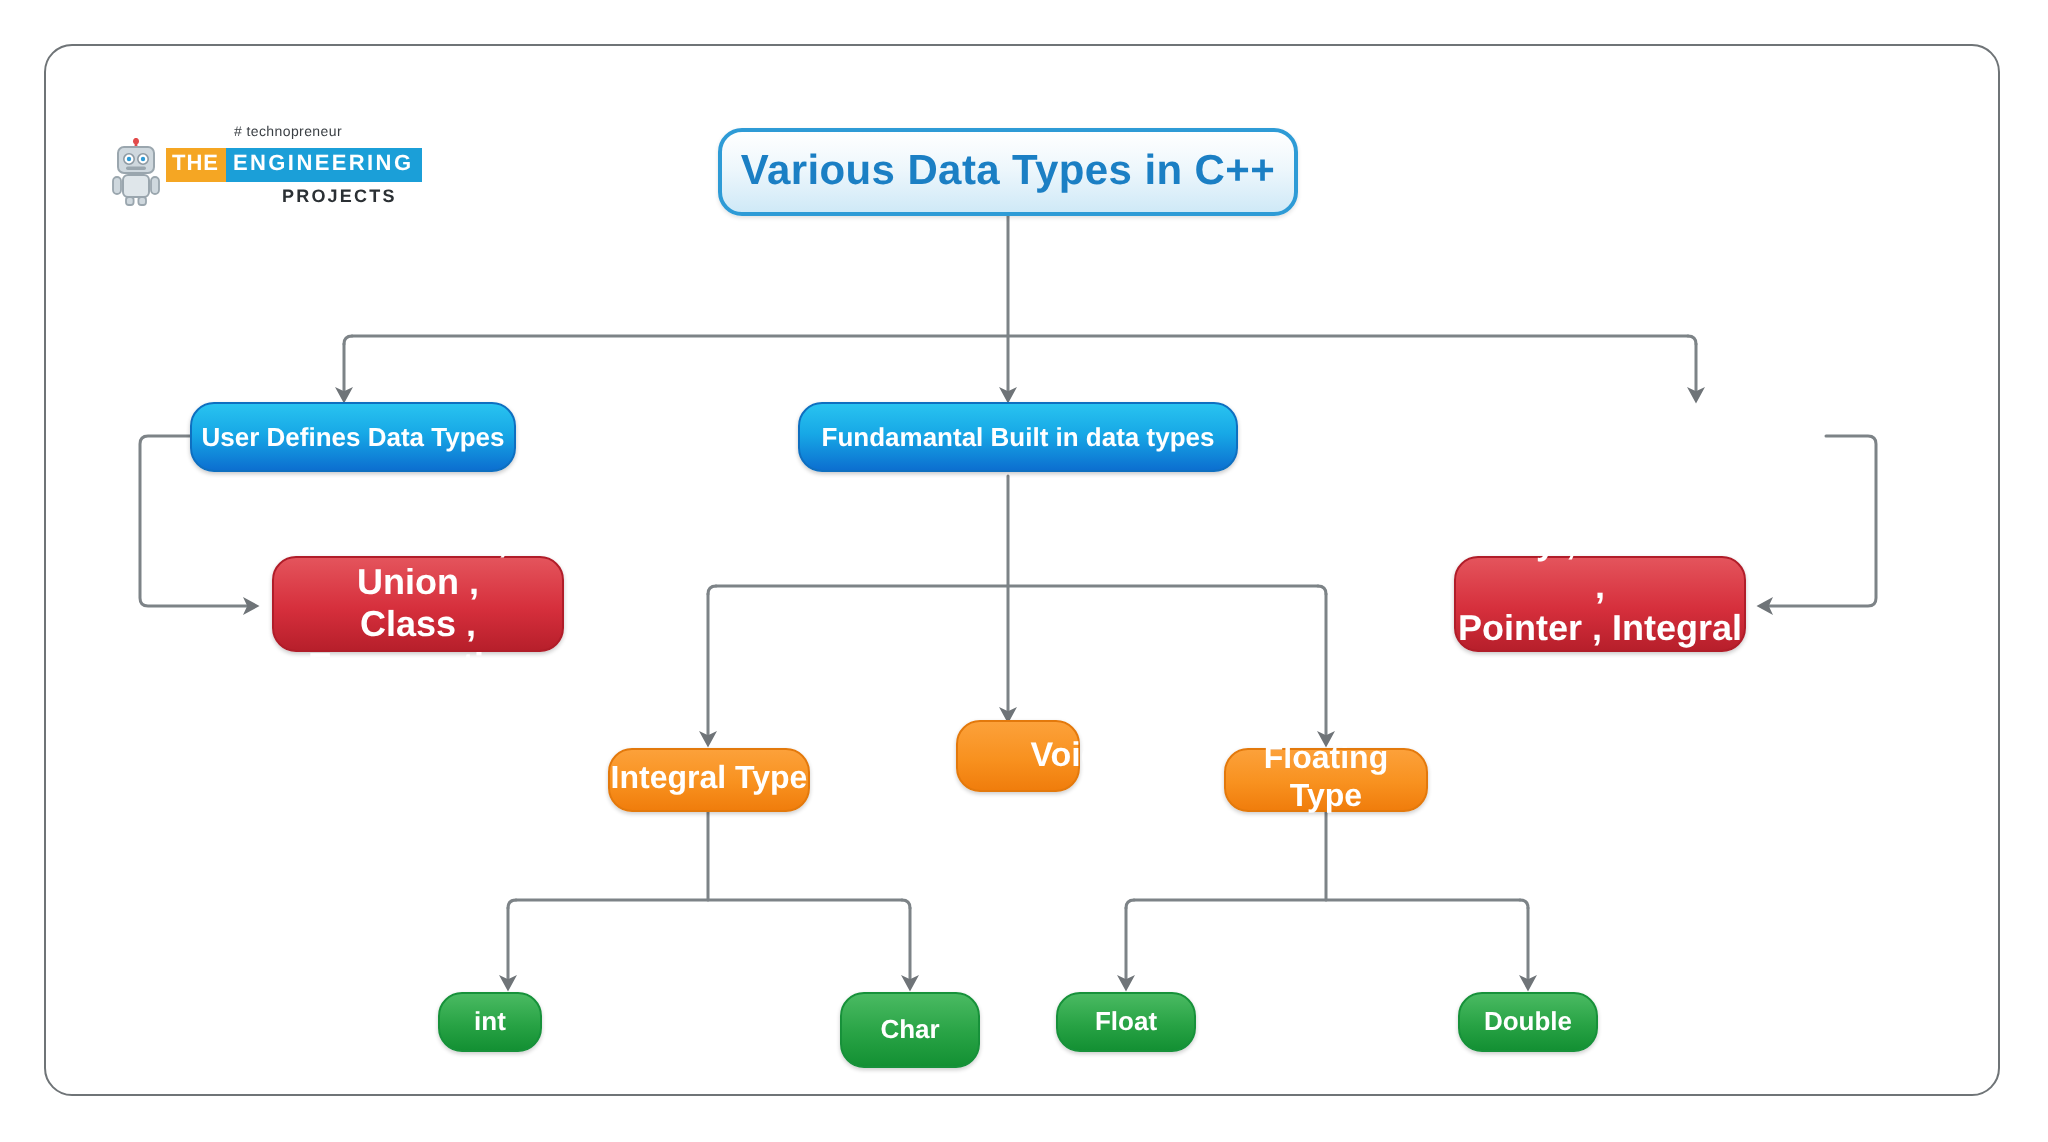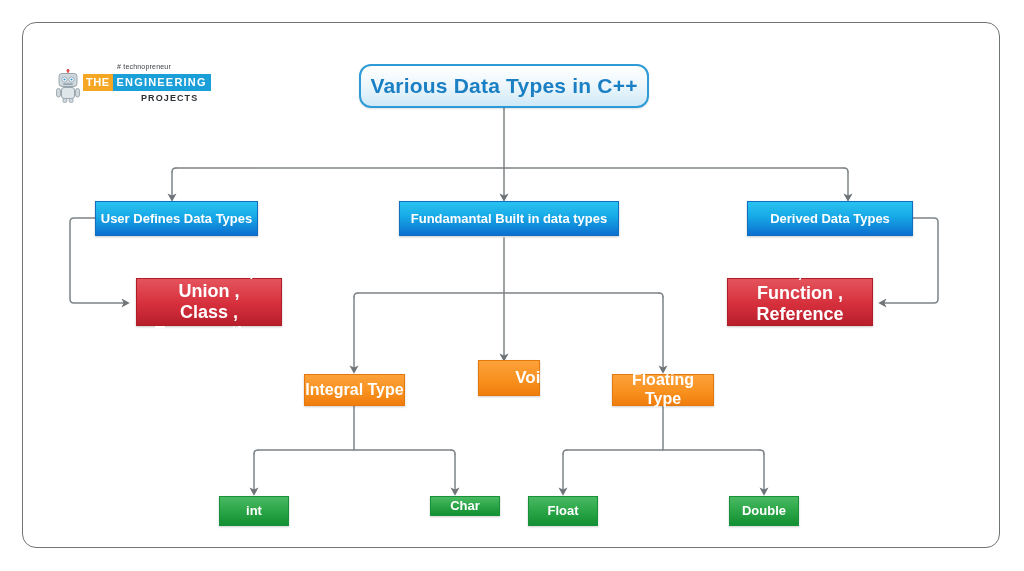--- a/index.html
+++ b/index.html
@@ -103,21 +103,21 @@
   .node {
     position: absolute;
     box-sizing: border-box;
     display: flex;
     align-items: center;
     justify-content: center;
     text-align: center;
     color: #ffffff;
     font-weight: bold;
     line-height: 1.18;
-    border-radius: 0;
+    border-radius: 12px;
   }
 
   .node-title {
     background: linear-gradient(180deg, #ffffff 0%, #eef7fc 45%, #cfe9f7 100%);
     border: 2px solid #2e9bd6;
     border-radius: 12px;
     color: #1b7fc4;
     font-size: 21px;
     letter-spacing: 0.2px;
     box-shadow: 0 1px 2px rgba(0,0,0,0.12);
@@ -232,43 +232,42 @@
       <path d="M764,454 L764,492" marker-end="url(#arrow)"></path>
     </g>
   </svg>
 
   <div class="node node-title" style="left:359px; top:64px; width:290px; height:44px;">Various Data Types in C++</div>
 
   <div class="node node-blue" style="left:95px; top:201px; width:163px; height:35px;">User Defines Data Types</div>
 
   <div class="node node-blue" style="left:399px; top:201px; width:220px; height:35px;">Fundamantal Built in data types</div>
 
-  <div class="node node-blue" style="left:747px; top:201px; width:166px; height:35px;">Derived Data Types</div>
 
   <div class="node node-red two-line" style="left:136px; top:278px; width:146px; height:48px;">
     <div>
       <span>Structure , Union ,</span>
       <span>Class , Enumeration</span>
     </div>
   </div>
 
   <div class="node node-red two-line" style="left:727px; top:278px; width:146px; height:48px;align-items:flex-end;">
     <div>
       <span>Array , Function ,</span>
-      <span>Function , Reference</span>
+      <span>Pointer , Integral</span>
     </div>
   </div>
 
   <div class="node node-orange" style="left:304px; top:374px; width:101px; height:32px;">Integral Type</div>
 
   <div class="node node-orange big" style="left:478px; top:360px; width:62px; height:36px;padding-left:48px;">Void</div>
 
   <div class="node node-orange" style="left:612px; top:374px; width:102px; height:32px;">Floating Type</div>
 
-  <div class="node node-green" style="left:219px; top:496px; width:70px; height:30px;">int</div>
-
-  <div class="node node-green" style="left:430px; top:496px; width:70px; height:20px;">Char</div>
+  <div class="node node-green" style="left:219px; top:496px; width:52px; height:30px;">int</div>
+
+  <div class="node node-green" style="left:420px; top:496px; width:70px; height:38px;">Char</div>
 
   <div class="node node-green" style="left:528px; top:496px; width:70px; height:30px;">Float</div>
 
   <div class="node node-green" style="left:729px; top:496px; width:70px; height:30px;">Double</div>
 
 </div>
 
 </body></html>

